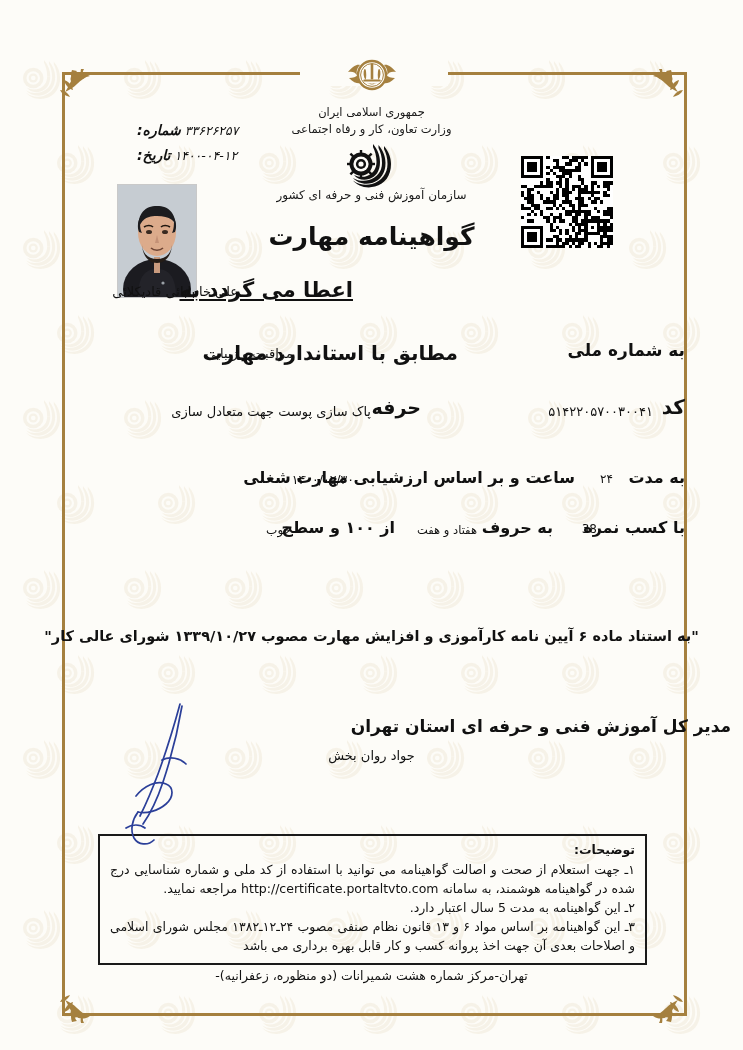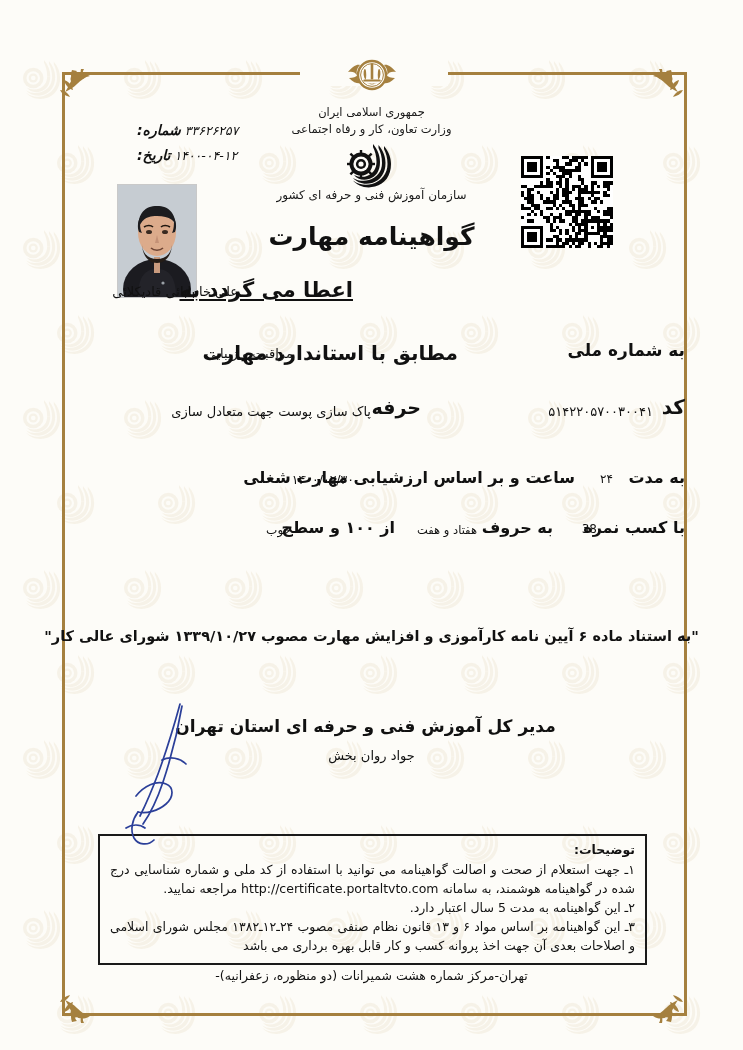--- a/index.html
+++ b/index.html
@@ -251,21 +251,21 @@
     text-align: center;
     font-size: 14.5px;
     font-weight: bold;
   }
 
   
   .sign-title {
     position: absolute;
     left: 0; right: 12px;
     top: 716px;
-    text-align: center;
+    text-align: right;
     font-size: 17px;
     font-weight: bold;
   }
   .sign-name {
     position: absolute;
     left: 0; right: 0;
     top: 748px;
     text-align: center;
     font-size: 13px;
   }

